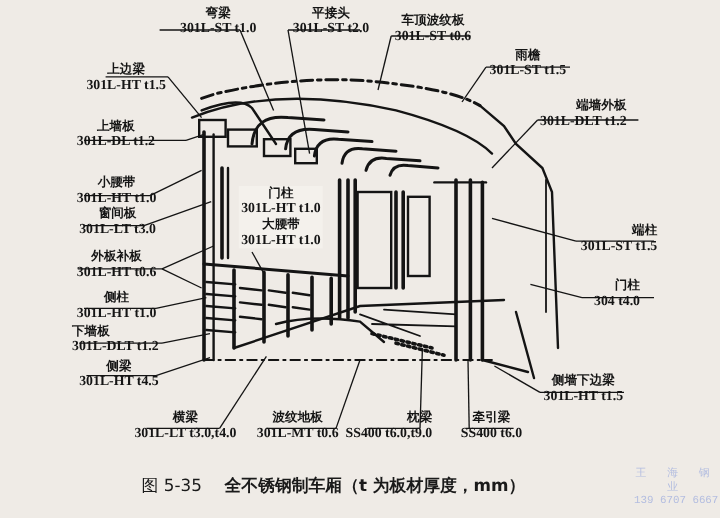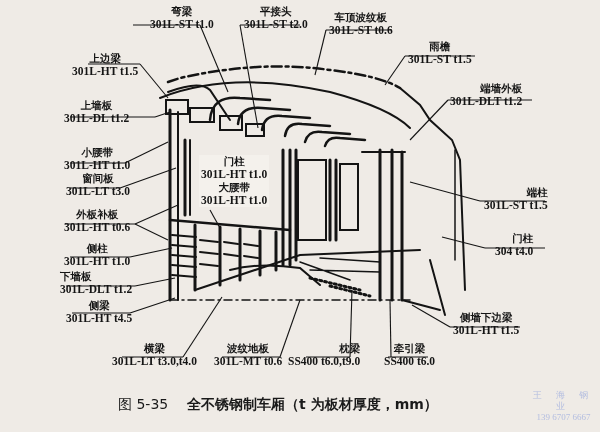--- a/index.html
+++ b/index.html
@@ -21,21 +21,21 @@
   .zh { font-family: "DejaVu Sans", sans-serif; font-size: 10.5px; font-weight: bold; }
   .spec { font-family: "Liberation Serif", serif; font-size: 11.5px; font-weight: bold; }
   .caption {
     position: absolute; left: 118px; top: 396px;
     font-family: "DejaVu Sans", sans-serif; font-size: 14px; font-weight: bold;
     color: #1a1a1a; white-space: nowrap;
   }
   .caption .fig { margin-right: 14px; font-weight: normal; }
   .watermark {
     position: absolute; left: 527px; top: 390px;
-    font-family: Liberation Serif, serif; color: #b3bde0;
+    font-family: Liberation Mono, monospace; color: #b3bde0;
     font-size: 9px; line-height: 11px; text-align: center;
   }
   .watermark .wm-name { letter-spacing: 6px; }
 </style>
 </head>
 <body>
 
 <div class="canvas">
 
   <svg width="600" height="432" viewBox="0 0 600 432" style="position:absolute;left:0;top:0;">

